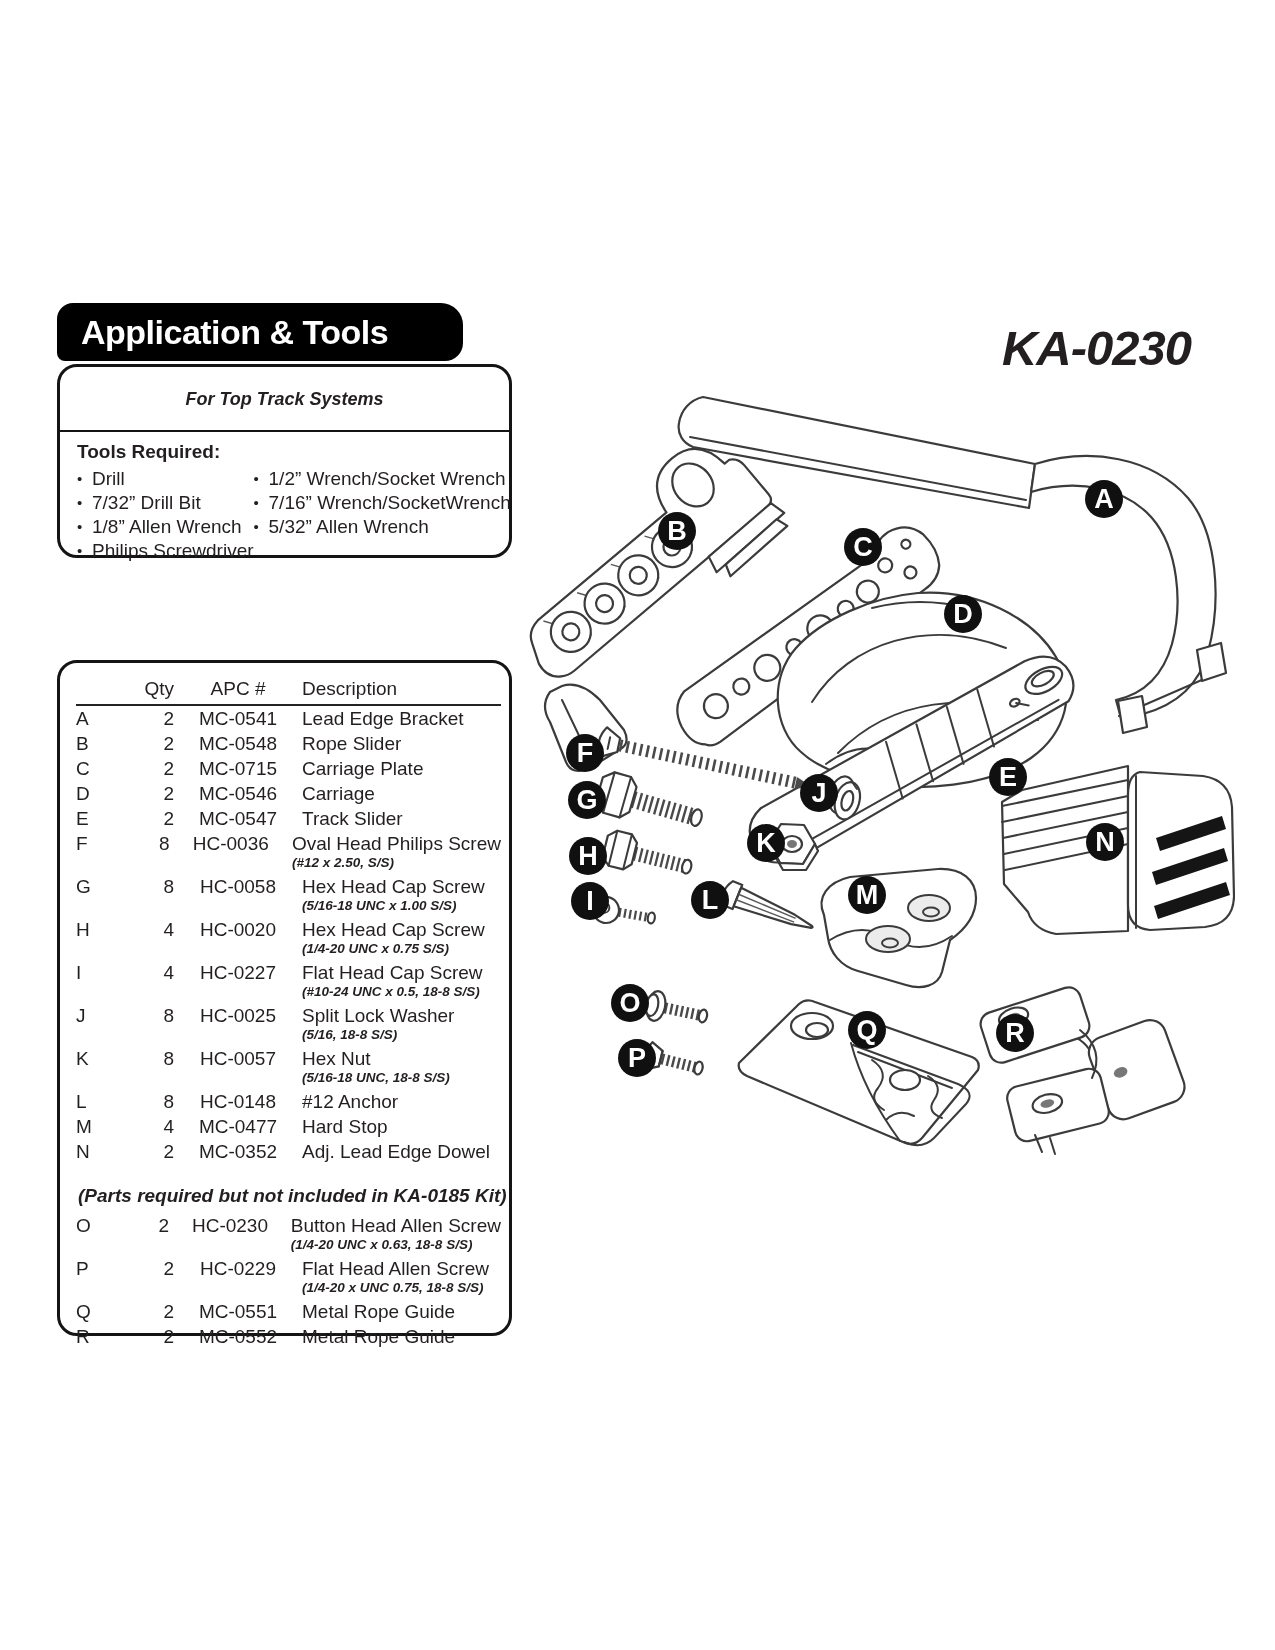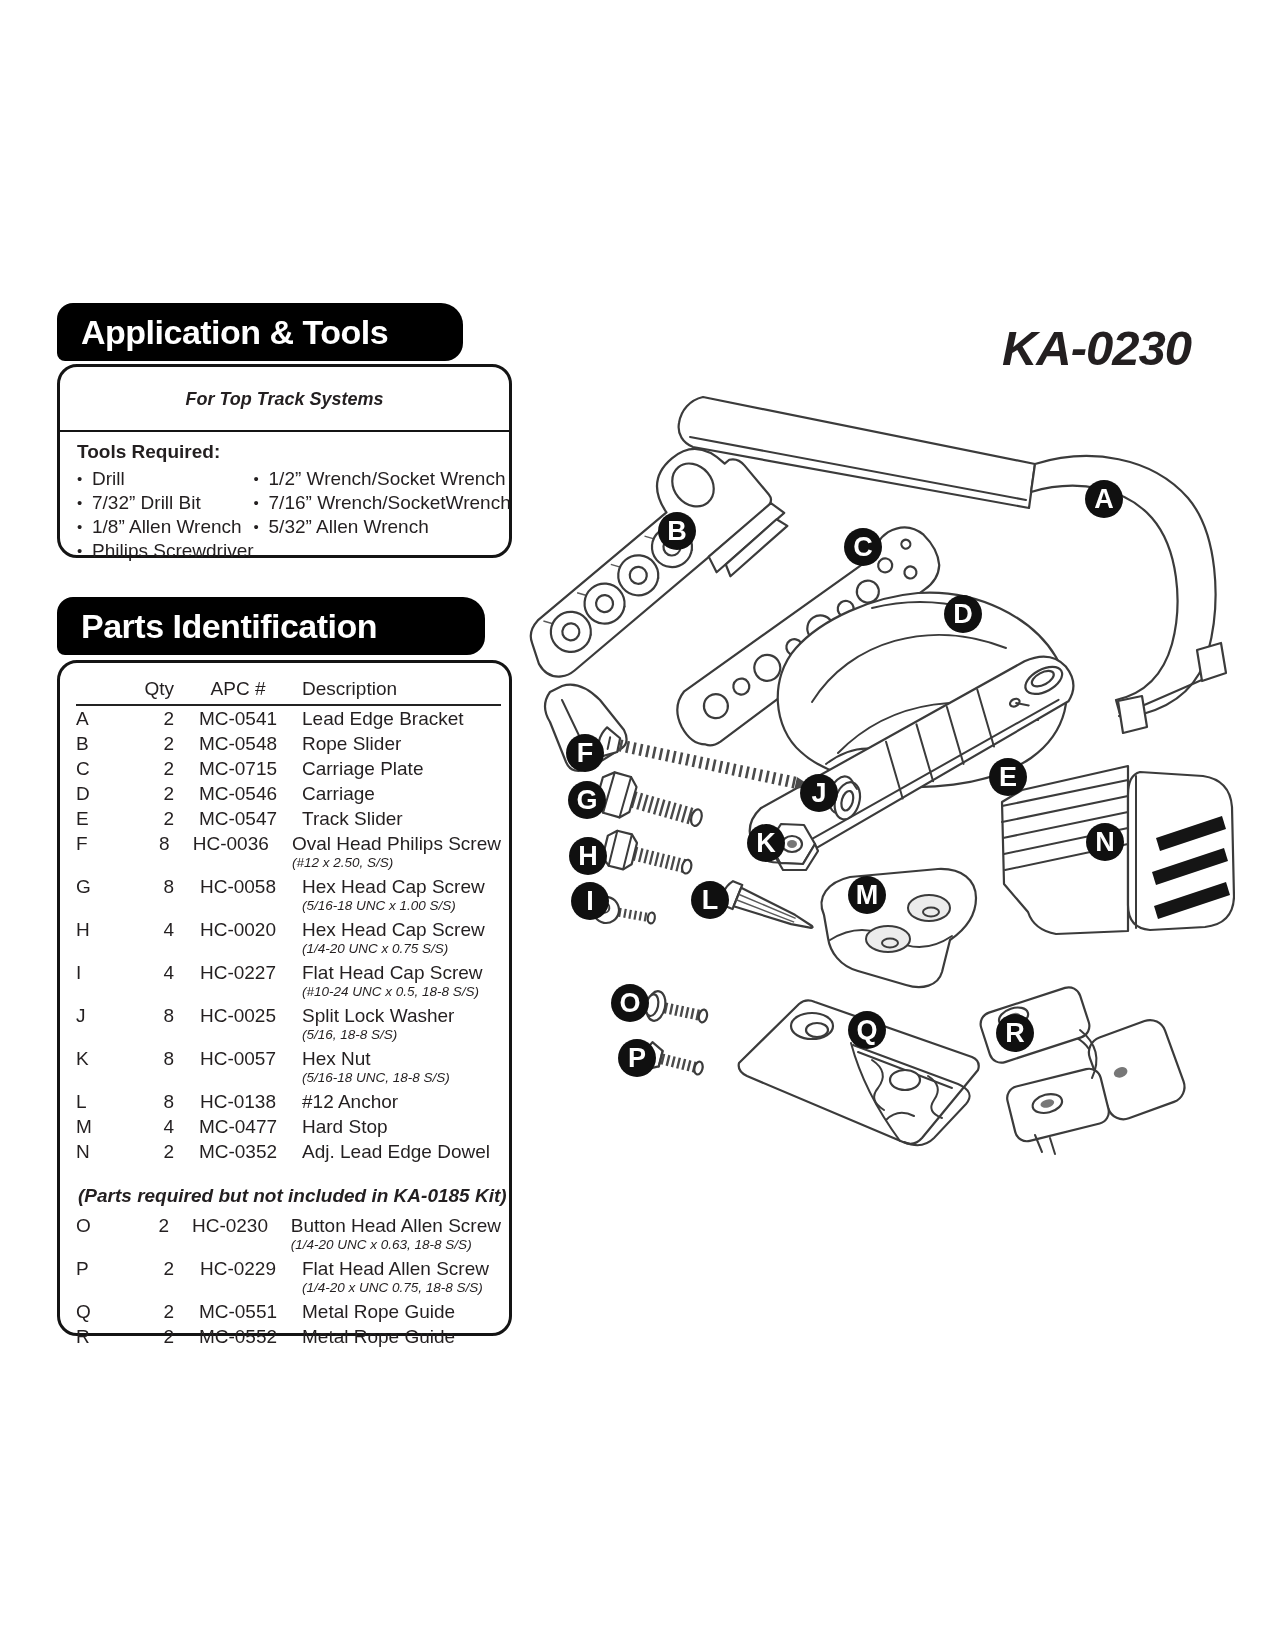--- a/index.html
+++ b/index.html
@@ -27,21 +27,21 @@
 
   
   .ptable{position:absolute;top:0;left:0;right:0;padding:13px 8px 0 16px;}
   .phead{display:flex;border-bottom:2.6px solid #232323;padding-bottom:3px;font-size:19px;}
   .prow{display:flex;min-height:25px;align-items:flex-start;}
   .c-id{width:40px;font-size:19px;line-height:25px;}
   .c-qty{width:58px;text-align:right;font-size:19px;line-height:25px;}
   .c-apc{width:128px;text-align:center;font-size:19px;line-height:25px;}
   .c-desc{flex:1;}
   .desc{font-size:19px;line-height:23px;white-space:nowrap;padding-top:1px;}
-  .spec{font-size:13.5px;font-style:italic;line-height:15px;white-space:nowrap;padding-bottom:4px;}
+  .spec{font-size:13.5px;font-style:italic;line-height:15px;white-space:nowrap;padding-bottom:4px;font-weight:bold;}
   .spec:empty{display:none;}
   .pnote{margin:21px 0 6px 2px;font-size:19px;font-weight:bold;font-style:italic;white-space:nowrap;}
 
   
   .product-code{position:absolute;top:320px;right:84px;font-size:49px;font-weight:bold;
                 font-style:italic;letter-spacing:-1px;z-index:2;}
 
   
   .diagram{position:absolute;inset:0;z-index:1;}
   .diagram svg{position:absolute;left:525px;top:380px;}
@@ -302,21 +302,20 @@
           </div>
 
           <div class="titem">
             <span class="bul">•</span>
             <span>5/32” Allen Wrench</span>
           </div>
         </div>
     </div>
   </div>
 
-  <div class="sec-header" style="left:57px;top:597px;width:404px;">Parts Identification</div>
 
   <div class="wbox" style="left:57px;top:660px;width:449px;height:670px;">
     <div class="ptable">
       <div class="phead">
         <div class="c-id"></div>
         <div class="c-qty">Qty</div>
         <div class="c-apc">APC #</div>
         <div class="c-desc desc">Description</div>
       </div>
 
@@ -428,21 +427,21 @@
             <div class="c-apc">HC-0057</div>
             <div class="c-desc">
               <div class="desc">Hex Nut</div>
               <div class="spec">(5/16-18 UNC, 18-8 S/S)</div>
             </div>
           </div>
 
           <div class="prow">
             <div class="c-id">L</div>
             <div class="c-qty">8</div>
-            <div class="c-apc">HC-0138</div>
+            <div class="c-apc">HC-0148</div>
             <div class="c-desc">
               <div class="desc">#12 Anchor</div>
 
             </div>
           </div>
 
           <div class="prow">
             <div class="c-id">M</div>
             <div class="c-qty">4</div>
             <div class="c-apc">MC-0477</div>

